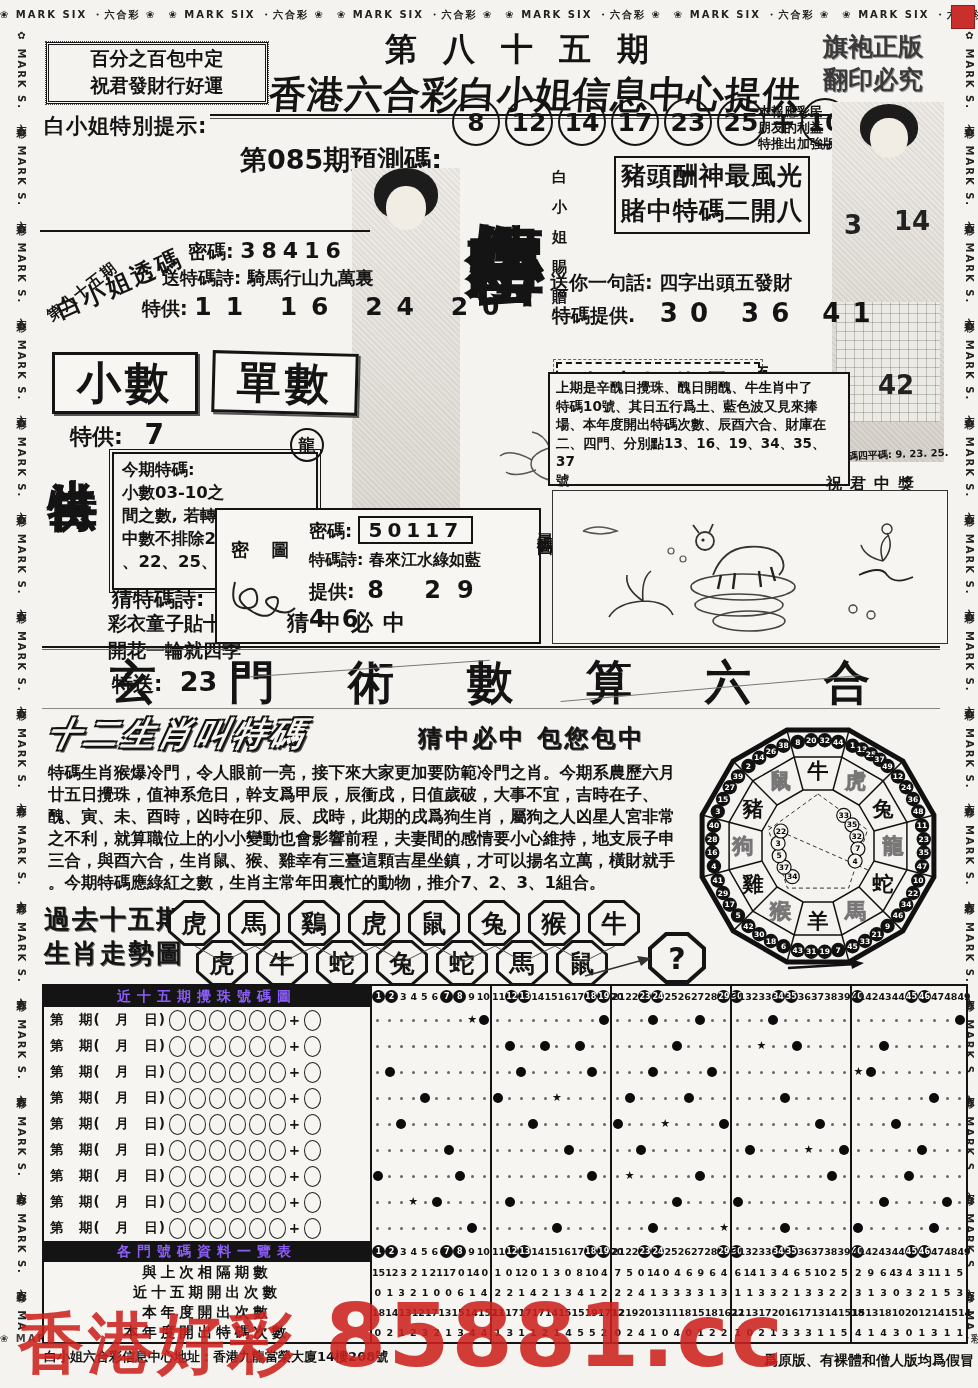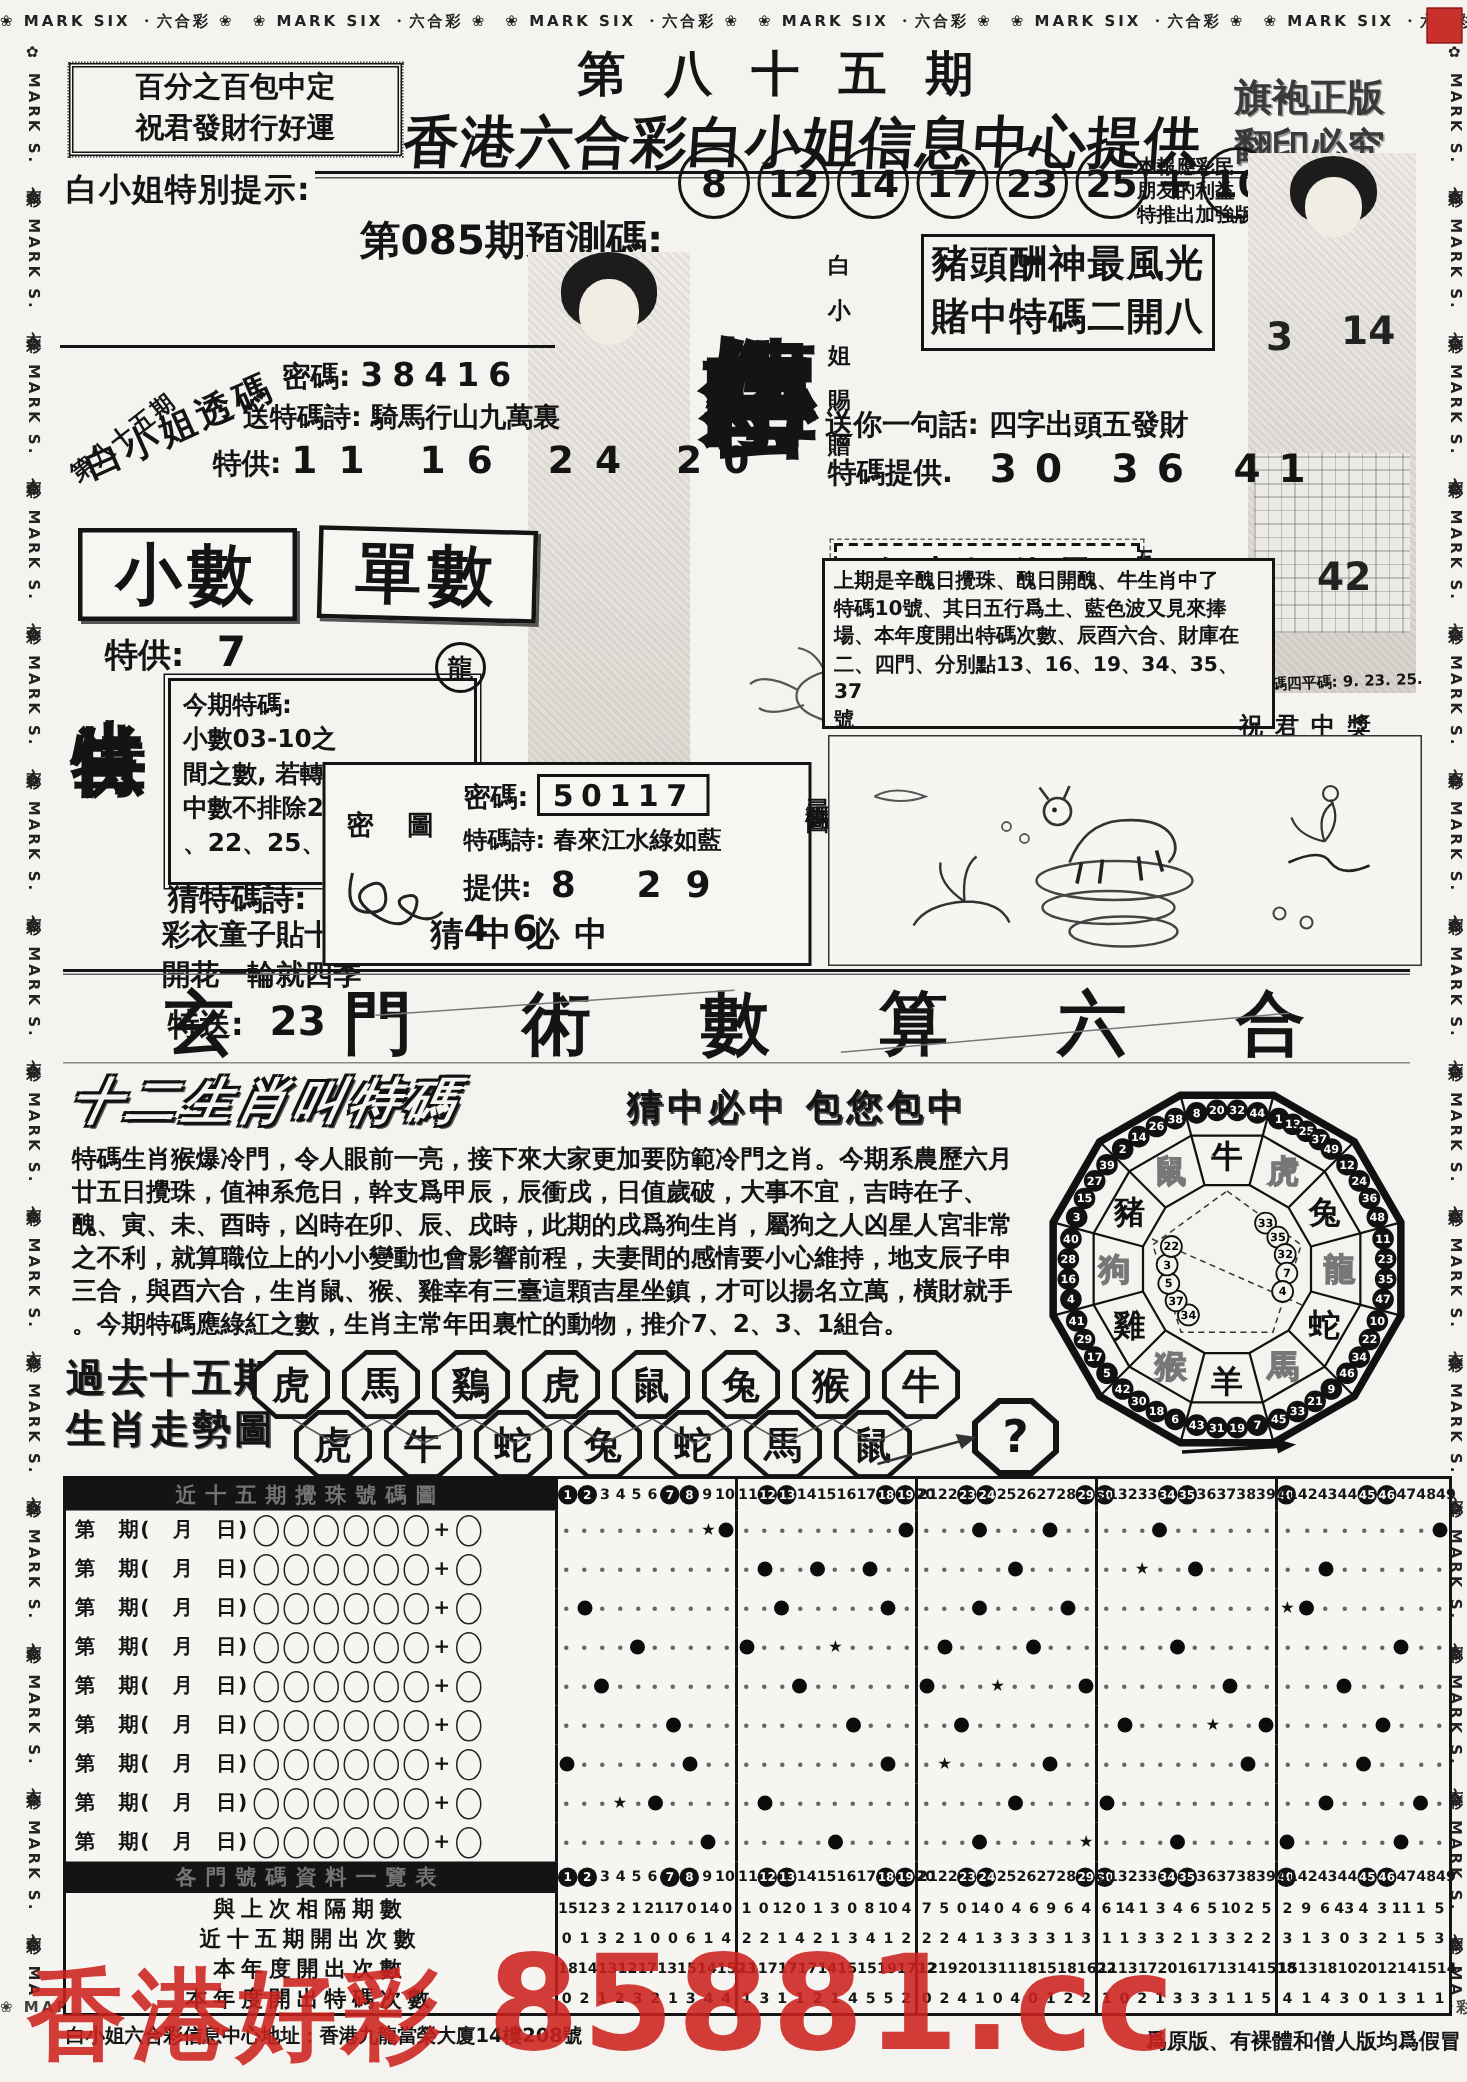--- a/index.html
+++ b/index.html
@@ -15,21 +15,21 @@
   #strip-left{left:2px;top:30px;width:26px;height:1300px;}
   #strip-right{left:952px;top:30px;width:24px;height:1300px;}
   #red-seal{left:951px;top:5px;width:22px;height:22px;background:#c9302c;border:1px solid #8f1f1c;}
   
   #blessing{left:46px;top:42px;width:216px;height:56px;border:3px double #141414;outline:1px dotted #444;
             text-align:center;font-weight:bold;font-size:19px;line-height:27px;}
   #issue-title{left:270px;top:28px;width:520px;text-align:center;font-size:32px;font-weight:900;letter-spacing:26px;}
   #main-title{left:205px;top:70px;width:660px;text-align:center;font-size:37px;font-weight:900;
               letter-spacing:1px;transform:skewX(-4deg);}
   .title-rule{left:210px;width:650px;height:2px;background:#141414;}
-  #edition{left:808px;top:48px;width:130px;font-size:25px;font-weight:900;color:#3a3a3a;
+  #edition{left:808px;top:30px;width:130px;font-size:25px;font-weight:900;color:#3a3a3a;
            text-shadow:1px 1px 0 #999;line-height:33px;text-align:center;}
   #tip-label{left:44px;top:112px;font-size:21px;font-weight:bold;letter-spacing:1px;}
   #predict-label{left:240px;top:104px;font-size:27px;font-weight:900;margin-top:38px;}
   #predict-row{left:452px;top:96px;width:470px;height:52px;display:flex;align-items:center;gap:5px;}
   .pball{width:44px;height:44px;border:2.5px solid #141414;border-radius:50%;display:flex;
          align-items:center;justify-content:center;font-size:25px;font-weight:bold;}
   .pplus{font-size:30px;font-weight:bold;width:26px;text-align:center;}
   #header-note{left:758px;top:104px;width:110px;font-size:13px;font-weight:bold;line-height:16px;}
   
   .photo{background:
@@ -122,21 +122,21 @@
         background:#f5f3ef;display:flex;align-items:center;justify-content:center;
         font-size:25px;font-weight:900;}
   #q-badge .q{font-size:30px;}
   
   #grid{left:42px;top:984px;width:922px;border:2px solid #141414;background:#f7f5f1;}
   .grow{display:flex;height:26px;align-items:stretch;}
   .grow.hdr{height:21px;}
   .grow.sum{height:20px;}
   .gleft{width:326px;flex:0 0 326px;border-right:2px solid #141414;position:relative;
          display:flex;align-items:center;}
-  .blackbar{background:#141414;color:#737373;font-weight:900;font-size:14px;letter-spacing:6px;
+  .blackbar{background:#141414;color:#8b5cf6;font-weight:900;font-size:14px;letter-spacing:6px;
             justify-content:center;}
   .ggroup{flex:0 0 118px;width:118px;display:flex;border-right:2px solid #141414;align-items:center;}
   .ggroup:last-child{border-right:none;flex:1 1 auto;}
   .gcell{flex:1 1 0;display:flex;align-items:center;justify-content:center;font-size:9.5px;font-weight:bold;}
   .dot{width:3px;height:3px;border-radius:50%;background:#666;}
   .ball{width:10px;height:10px;border-radius:50%;background:#0c0c0c;}
   .star{font-size:11px;line-height:10px;}
   .rednum{width:13px;height:13px;border-radius:50%;background:#111;color:#fff;display:flex;
           align-items:center;justify-content:center;font-size:8px;font-weight:bold;}
   .rowlabel{font-size:13.5px;font-weight:bold;letter-spacing:1px;padding-left:6px;white-space:nowrap;

